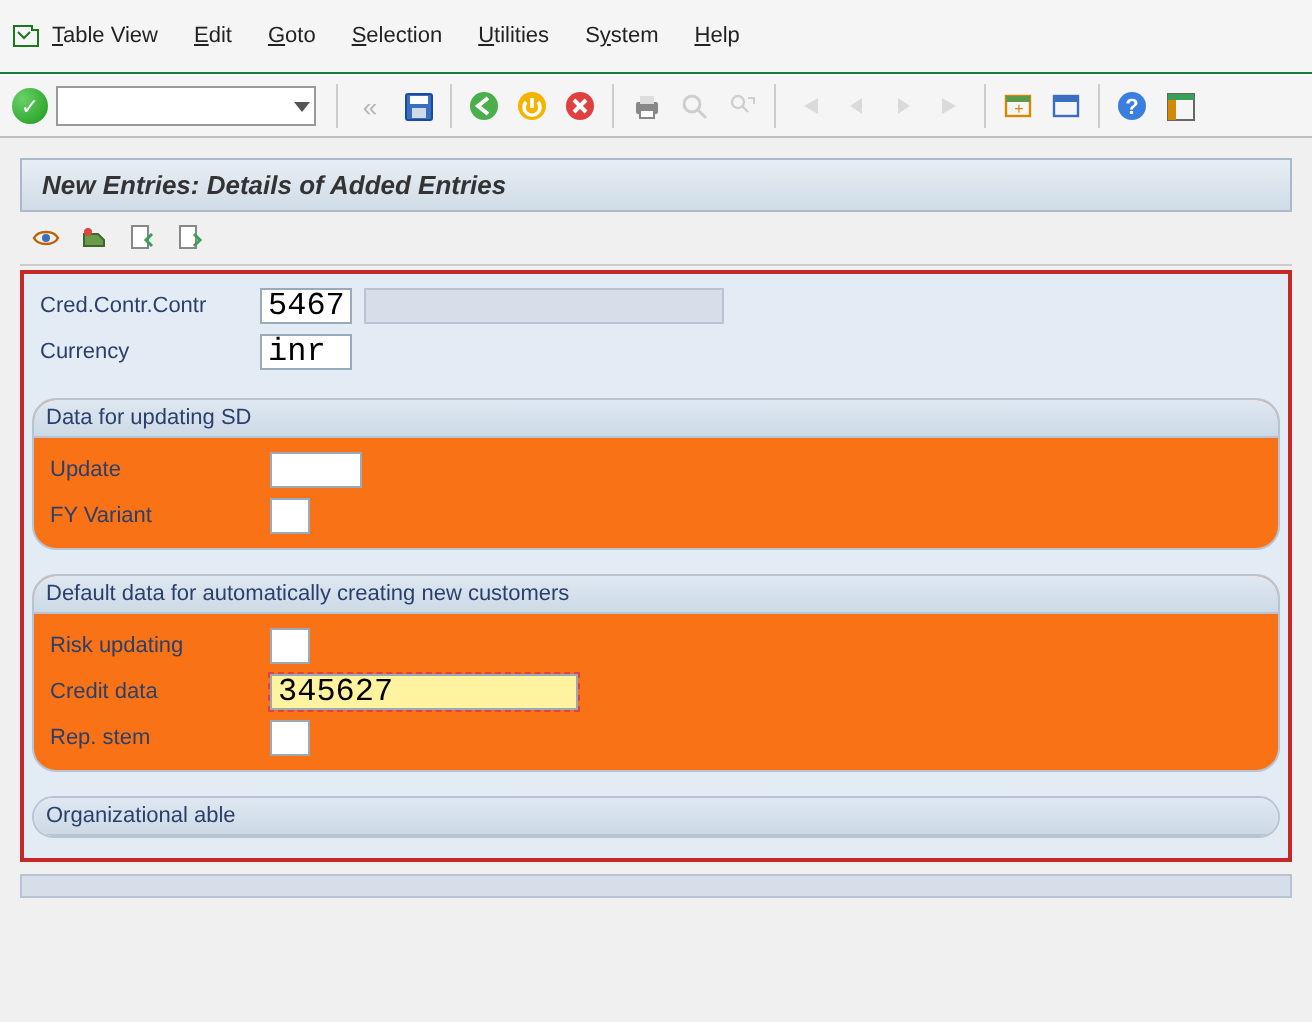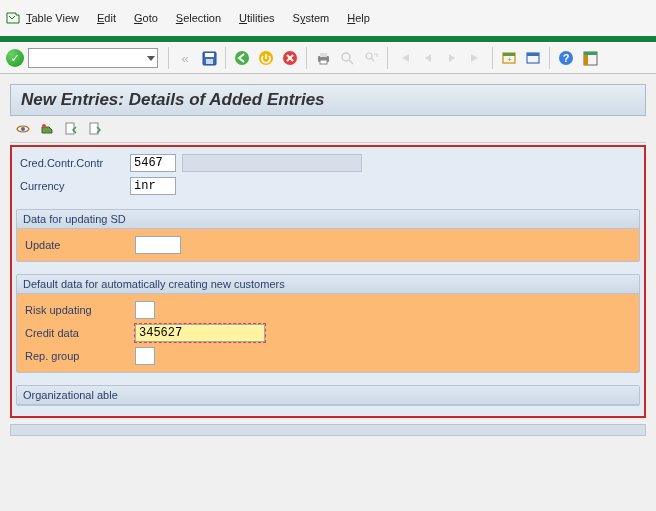--- a/index.html
+++ b/index.html
@@ -9,21 +9,21 @@
   background: #f0f0f0;
   width: 656px;
   height: 511px;
   overflow: hidden;
 }
 .menubar {
   display: flex;
   align-items: center;
   padding: 18px 6px;
   background: #f5f5f5;
-  border-bottom: 6px solid #15803d;
+  border-bottom: 1px solid #15803d;
   height: 22px;
 }
 .menu-icon {
   width: 14px; height: 14px;
   margin-right: 6px;
   display: inline-flex;
   align-items: center;
   justify-content: center;
 }
 .menubar .menu-item {
@@ -87,21 +87,21 @@
   font-size: 13px;
 }
 .tb-btn.disabled { opacity: 0.35; }
 .content-area {
   padding: 10px;
 }
 .title-bar {
   background: linear-gradient(#e8eef4, #d0dce8);
   border: 1px solid #aab8c8;
   padding: 5px 10px;
-  font-size: 17px;
+  font-size: 13px;
   font-style: italic;
   font-weight: bold;
   color: #333;
 }
 .sub-toolbar {
   padding: 4px 4px;
   display: flex;
   gap: 6px;
   border-bottom: 1px solid #ccc;
 }
@@ -126,42 +126,42 @@
 .field-label {
   width: 110px;
   color: #2a3f6a;
 }
 .field-input {
   border: 1px solid #9ab;
   background: #fff;
   height: 18px;
   padding: 1px 3px;
   font-family: "Courier New", monospace;
-  font-size: 12px;
+  font-size: 16px;
 }
 .field-input.short { width: 46px; }
 .field-input.tiny { width: 20px; }
-.field-input.med { width: 130px; }
+.field-input.med { width: 154px; }
 .field-input.focused {
   background: #fff3a0;
   outline: 1px dashed #d44;
 }
 .readonly-block {
   display: inline-block;
   background: #d5dee9;
   border: 1px solid #b8c4d4;
   height: 18px;
   width: 180px;
   margin-left: 6px;
 }
 .section {
   margin-top: 12px;
   border: 1px solid #b8c4d4;
-  background: #fdba74;
-  border-radius: 2px;
+  background: #f97316;
+  border-radius: 12px;
   overflow: hidden;
 }
 .section-head {
   background: linear-gradient(#dfe8f2, #cdd9e6);
   padding: 3px 6px;
   color: #2a3f6a;
   border-bottom: 1px solid #b8c4d4;
 }
 .section-body {
   padding: 4px 4px;
@@ -348,36 +348,40 @@
       <input class="field-input short" value="inr" style="">
     </div>
 
     <div class="section">
       <div class="section-head">Data for updating SD</div>
       <div class="section-body">
         <div class="field-row">
           <span class="field-label">Update</span>
           <input class="field-input short" value="" style="">
         </div>
+        <div class="field-row">
+          <span class="field-label">FY Variant</span>
+          <input class="field-input tiny" value="" style="">
+        </div>
       </div>
     </div>
 
     <div class="section">
       <div class="section-head">Default data for automatically creating new customers</div>
       <div class="section-body">
         <div class="field-row">
           <span class="field-label">Risk updating</span>
           <input class="field-input tiny" value="" style="">
         </div>
         <div class="field-row">
           <span class="field-label">Credit data</span>
           <input class="field-input med focused" value="345627" style="">
         </div>
         <div class="field-row">
-          <span class="field-label">Rep. group</span>
+          <span class="field-label">Rep. stem</span>
           <input class="field-input tiny" value="" style="">
         </div>
       </div>
     </div>
 
     <div class="section">
       <div class="section-head">Organizational able</div>
     </div>
 
   </div>

